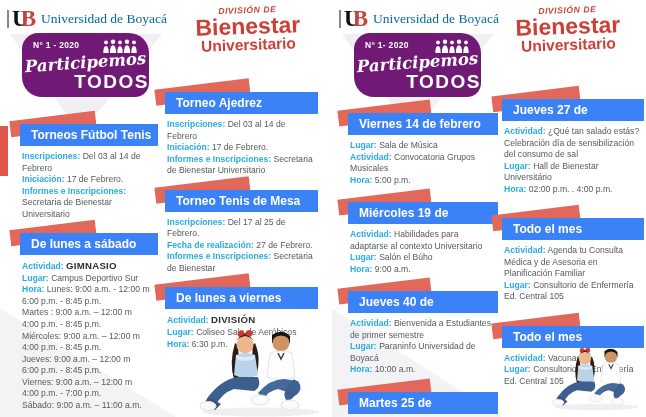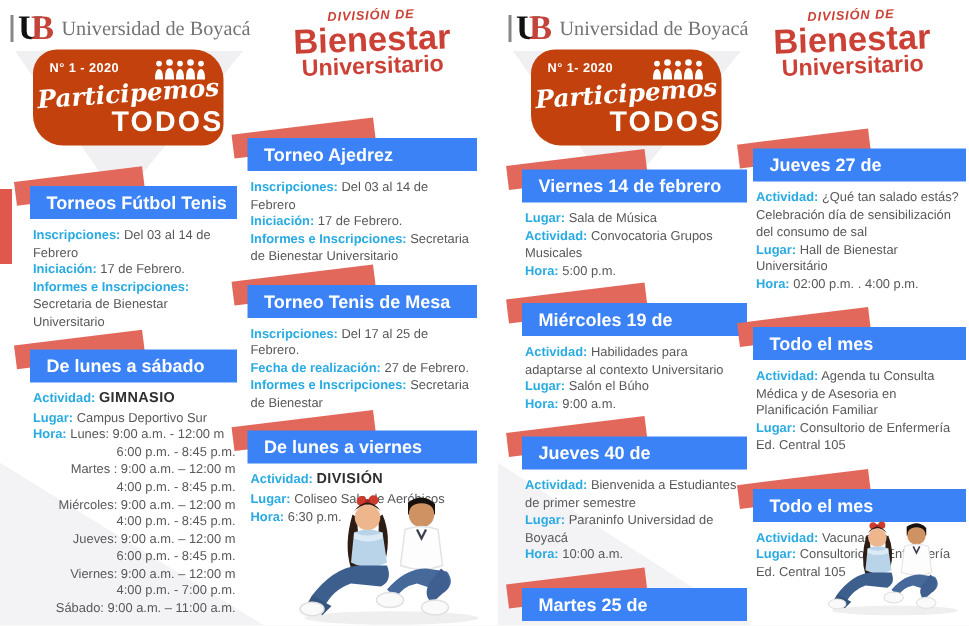--- a/index.html
+++ b/index.html
@@ -15,31 +15,31 @@
   .bg-wedge{position:absolute;left:0;top:0;width:100%;height:100%;background:#f3f3f5;
             clip-path:polygon(0 74%,54% 100%,0 100%);z-index:0}
   .edge-bar{position:absolute;left:0;top:126px;width:8px;height:50px;background:#e0584c;z-index:1}
 
   
   .logo{position:absolute;top:7px;left:7px;display:flex;align-items:center;z-index:3}
   .ub-bar{width:2px;height:18px;background:#888;margin-right:3px}
   .ub-u{font-family:"Liberation Serif",serif;font-weight:700;font-size:23px;color:#111;line-height:1}
   .ub-b{font-family:"Liberation Serif",serif;font-weight:700;font-size:23px;color:#c5443a;
         margin-left:-8px;line-height:1}
-  .logo-title{font-family:"Liberation Serif",serif;font-size:13.5px;color:#737373;margin-left:5px}
+  .logo-title{font-family:"Liberation Serif",serif;font-size:13.5px;color:#0369a1;margin-left:5px}
 
   
   .division{position:absolute;top:6px;right:2px;width:152px;text-align:center;color:#cb4136;
             transform:rotate(-2deg);z-index:3;line-height:1}
   .div-kicker{font-size:8.5px;font-weight:700;font-style:italic;letter-spacing:.6px}
   .div-main{font-size:23px;font-weight:700;line-height:.95;margin-top:1px}
   .div-sub{font-size:15.5px;font-weight:700;line-height:1}
 
   
-  .badge{position:absolute;top:33px;left:22px;width:127px;height:64px;background:#c2410c;
+  .badge{position:absolute;top:33px;left:22px;width:127px;height:64px;background:#701a75;
          border-radius:16px 20px 14px 20px;color:#fff;z-index:2}
   .badge-number{position:absolute;top:7px;left:11px;font-size:8.5px;font-weight:700;letter-spacing:.3px}
   .badge-people{position:absolute;top:6px;right:11px;width:36px;height:15px}
   .badge-script{position:absolute;top:20px;left:0;right:0;text-align:center;
         font-family:"DejaVu Serif",serif;font-style:italic;font-weight:700;font-size:16.5px;
         transform:rotate(-4deg)}
   .badge-big{position:absolute;bottom:4px;left:0;right:0;text-align:right;font-weight:700;
         font-size:19px;letter-spacing:1.5px}
 
   
@@ -52,21 +52,21 @@
   .section{position:relative;margin-bottom:13px}
   .panel-1 .col-0 .section{margin-bottom:16px}
   .panel-1 .col-1 .section{margin-bottom:23px}
 
   .sec-accent{position:absolute;top:-8px;left:-10px;width:62%;height:16px;background:#e2685c;
         transform:rotate(-7deg);z-index:0}
   .sec-header{position:relative;background:#3b82f6;color:#fff;font-weight:700;font-size:12px;
         padding:4px 6px 4px 11px;z-index:1}
   .sec-body{padding:5px 1px 0 2px;font-size:8.6px;color:#57585a;line-height:1.34}
   .row .label{color:#29abe2;font-weight:700}
-  .row.center{text-align:right}
+  .row.center{text-align:left}
   .value.emph{color:#2f2f31;font-weight:700;font-size:9.6px;letter-spacing:.3px}
 
   .photo{position:absolute;z-index:3}
   .panel-0 .photo{left:194px;top:327px;width:134px;height:90px}
   .panel-1 .photo{left:216px;top:339px;width:97px;height:78px}
   .photo svg{width:100%;height:100%;display:block}
 </style>
 </head>
 <body>
 

